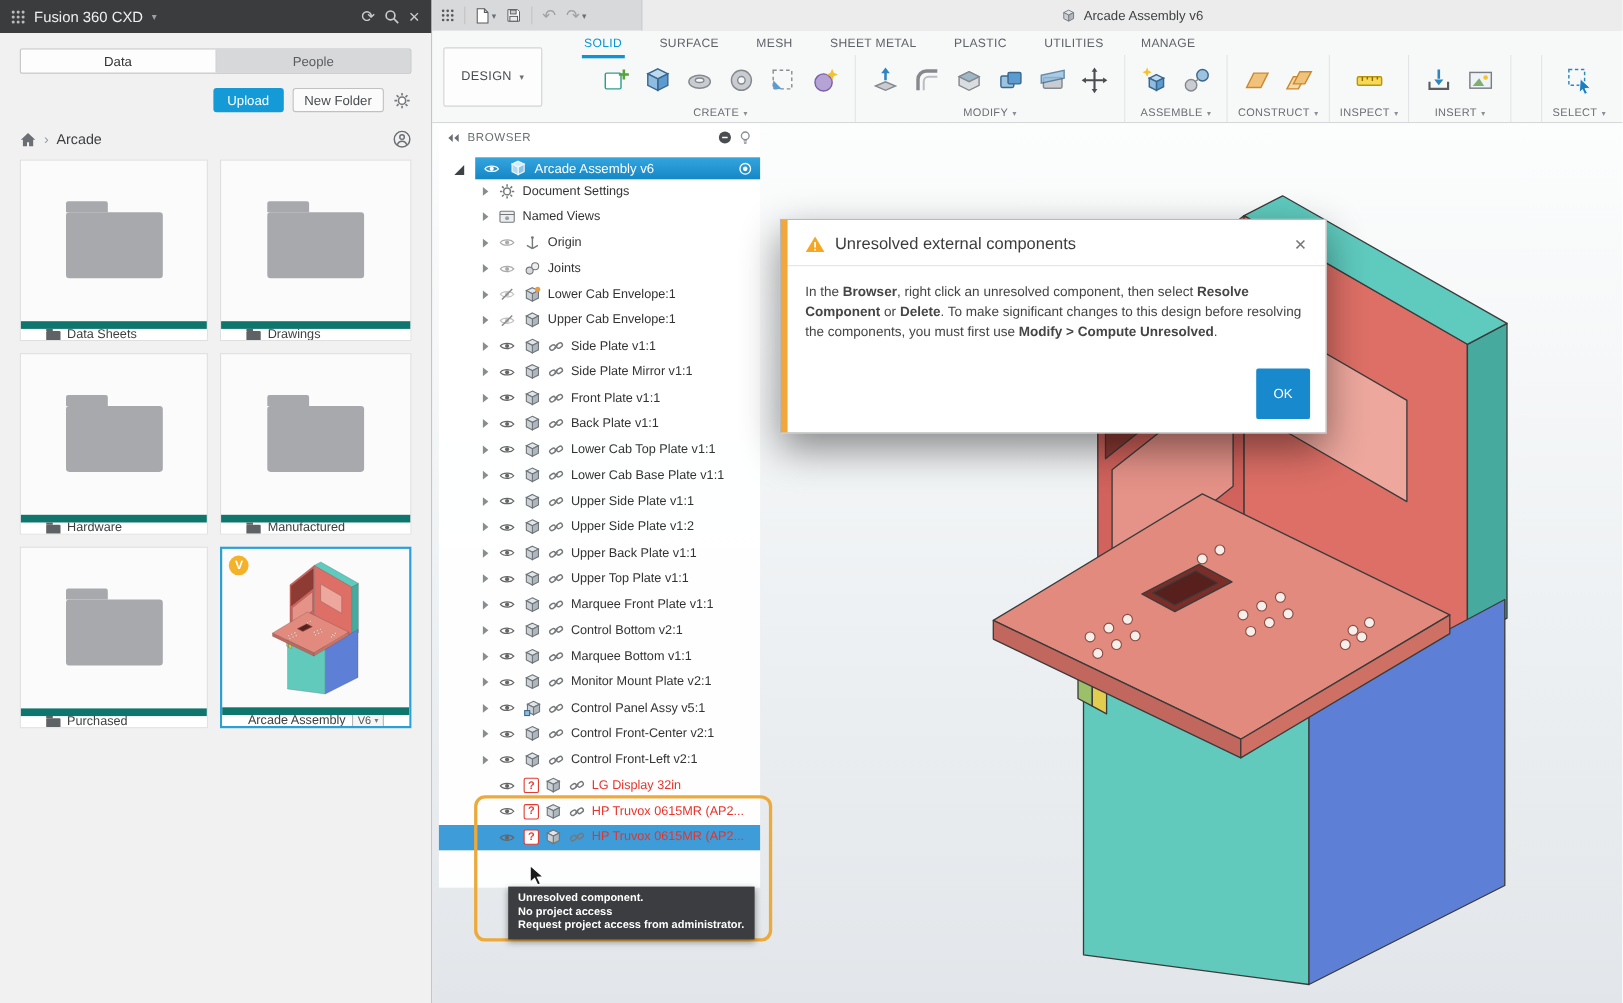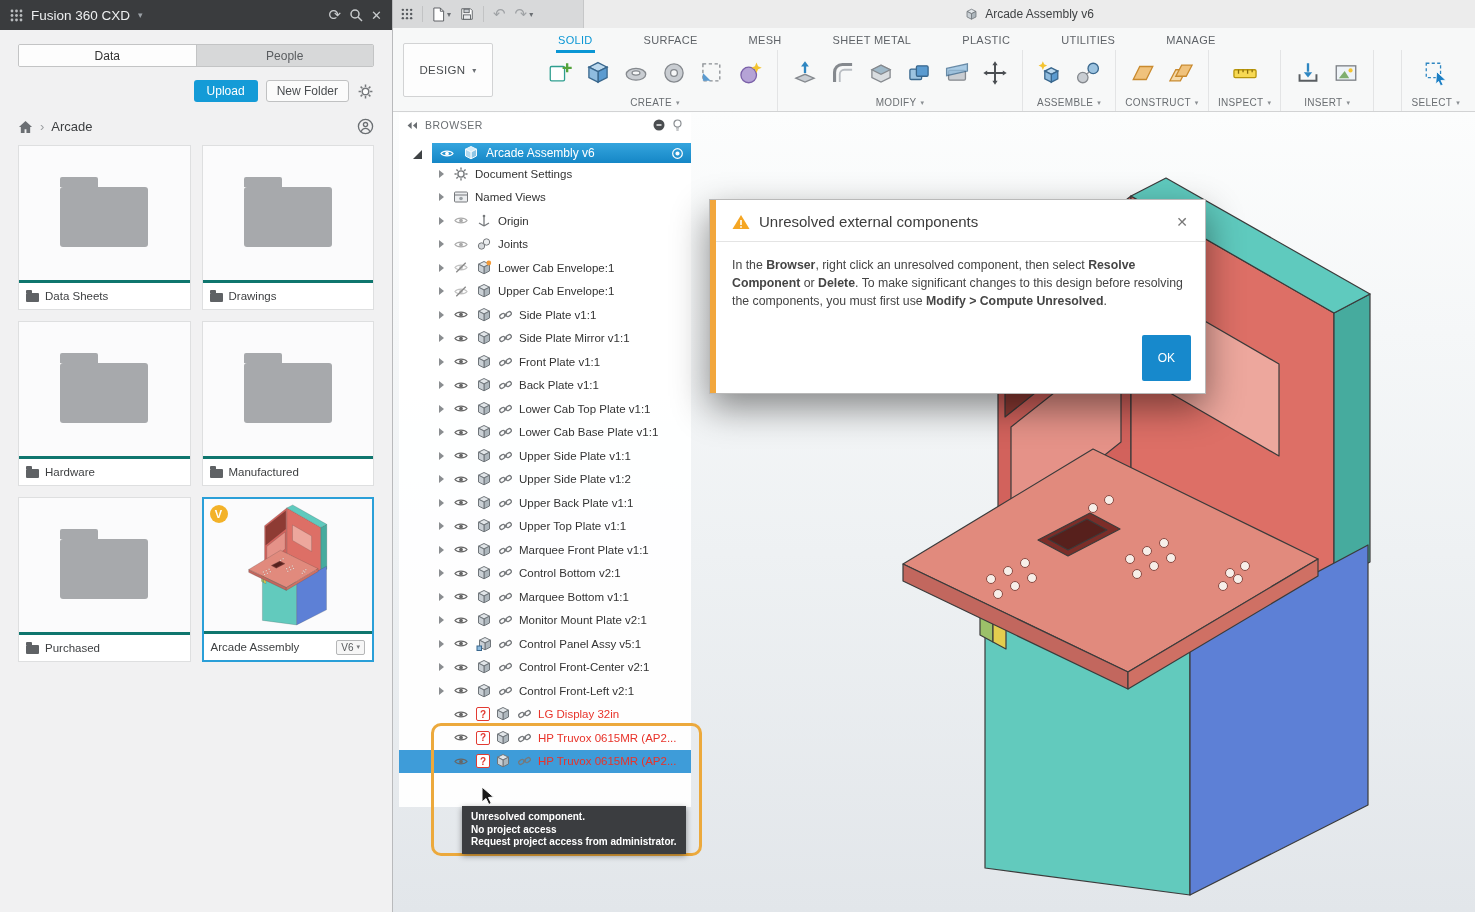--- a/index.html
+++ b/index.html
@@ -23,42 +23,42 @@
   .dp-actions{margin:13px 18px 0;display:flex;justify-content:flex-end;align-items:center;gap:8px}
   .btn-upload{background:#149bd7;color:#fff;border:none;font-size:12px;padding:4px 13px;border-radius:3px;font-family:inherit}
   .btn-newfolder{background:#fbfbfb;color:#4a4d50;border:1px solid #c0c1c2;font-size:12px;padding:3px 10px;border-radius:3px;font-family:inherit}
   .dp-breadcrumb{margin:16px 18px 10px;display:flex;align-items:center;gap:7px;font-size:13px;color:#3c3e40}
   .bc-chev{color:#9b9ea1;font-size:13px}
   .dp-grid{margin:0 18px;display:grid;grid-template-columns:1fr 1fr;gap:11px}
   .folder-card{order:0;background:#fbfbfc;border:1px solid #dedfe0;display:flex;flex-direction:column;height:165px}
   .card-thumb{flex:1;display:flex;align-items:center;justify-content:center;position:relative}
   .big-folder{width:88px;height:60px;background:#a7a9ac;border-radius:3px;position:relative;margin-top:8px}
   .big-folder::before{content:'';position:absolute;top:-10px;left:0;width:38px;height:10px;background:#a7a9ac;border-radius:2px 2px 0 0}
-  .card-label{height:29px;border-top:3px solid #0f766e;background:#fff;display:flex;align-items:center;gap:6px;padding:0 7px;font-size:11.5px;color:#3d3f41;white-space:nowrap;overflow:hidden}
+  .card-label{height:17px;border-top:7px solid #0f766e;background:#fff;display:flex;align-items:center;gap:6px;padding:0 23px;font-size:11.5px;color:#3d3f41;white-space:nowrap;overflow:hidden}
   .small-folder{flex:none;width:13px;height:9px;background:#5f6265;border-radius:1px;position:relative;margin-top:2px}
   .small-folder::before{content:'';position:absolute;top:-3px;left:0;width:6px;height:3px;background:#5f6265;border-radius:1px 1px 0 0}
   .assembly-card{order:1;border:2px solid #2a9fd8}
   .v-badge{position:absolute;top:6px;left:6px;width:18px;height:18px;border-radius:50%;background:#f3b229;color:#fff;font-size:11px;font-weight:bold;display:flex;align-items:center;justify-content:center}
   .ver-chip{margin-left:auto;border:1px solid #b5b6b7;background:#f6f6f6;color:#55585a;font-size:10px;padding:0 4px;height:15px;display:flex;align-items:center;gap:3px;border-radius:2px}
   .ver-chip .dp-caret{font-size:7px;color:#77797b}
 
   
   #main{position:absolute;left:393px;top:0;right:0;bottom:0}
   #top-strip{position:absolute;left:0;top:0;right:0;height:28px;background:#d8d9da;display:flex}
   .strip-tools{width:190px;display:flex;align-items:center;padding:0 8px;gap:9px}
   .qicon{display:flex;align-items:center;gap:2px;color:#565a5e;font-size:15px;cursor:default}
   .qicon.dim{color:#9fa2a5}
   .qcaret{font-size:8px;color:#6b6f73}
   .qsep{width:1px;height:16px;background:#c2c3c4}
   .doc-tab{flex:1;background:#ececec;border-left:1px solid #c6c7c8;display:flex;align-items:center;justify-content:center;gap:7px;font-size:12px;color:#3f4244}
 
   #ribbon{position:absolute;left:0;top:28px;right:0;height:84px;background:#f7f8f8;border-bottom:1px solid #d2d3d4}
   .design-btn{position:absolute;left:10px;top:15px;width:90px;height:54px;background:#fdfdfd;border:1px solid #d2d3d4;border-radius:2px;display:flex;align-items:center;justify-content:center;gap:7px;font-size:11.5px;color:#4a4d50;letter-spacing:.3px}
   .design-btn .qcaret{font-size:8px}
-  .rtabs{position:absolute;left:163px;top:3px;display:flex;gap:47px}
+  .rtabs{position:absolute;left:136px;top:3px;display:flex;gap:30px}
   .rtab{font-size:11px;color:#5f6368;letter-spacing:.3px;padding:3px 2px 4px;border-bottom:3px solid transparent;cursor:default}
   .rtab.active{color:#0a96d4;border-bottom-color:#0a96d4}
   .tgroups{position:absolute;left:140px;top:22px;right:6px;bottom:0;display:flex;align-items:stretch}
   .tgroup{padding:1px 9px 0;border-right:1px solid #e3e4e5;display:flex;flex-direction:column;align-items:center}
   .tgroup:last-child{border-right:none;margin-left:auto;border-left:1px solid #e3e4e5}
   .ticons{flex:1;display:flex;align-items:center;gap:2px}
   .tool-btn{width:36px;height:38px;border:none;background:transparent;display:flex;align-items:center;justify-content:center;border-radius:2px}
   .tool-svg{width:26px;height:26px}
   .tglabel{height:17px;display:flex;align-items:center;gap:4px;font-size:10px;color:#6a6e72;letter-spacing:.3px}
   .tglabel .caret{font-size:7px;color:#8a8e92}

